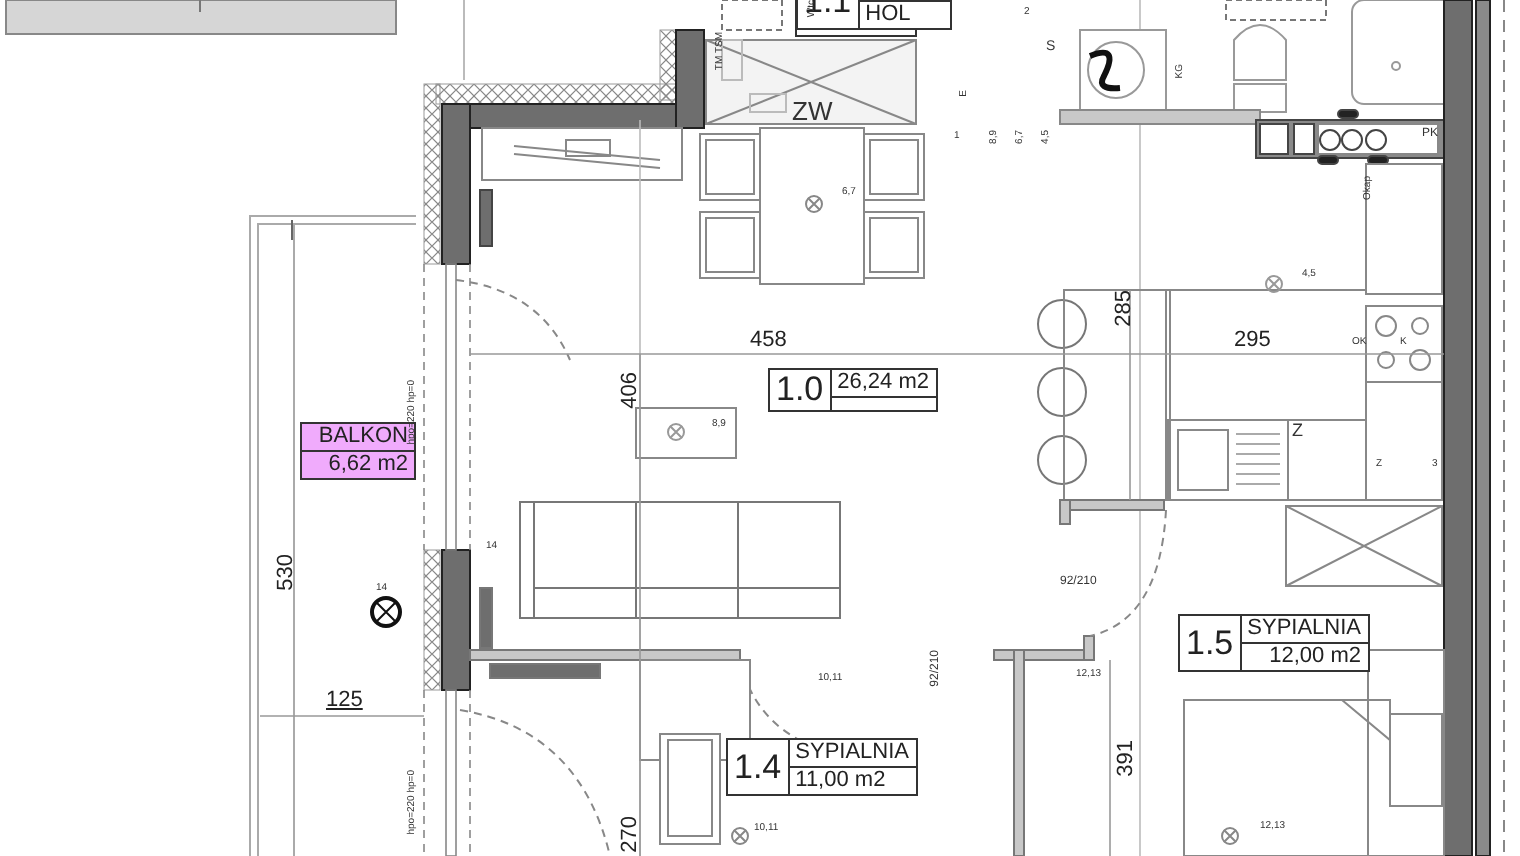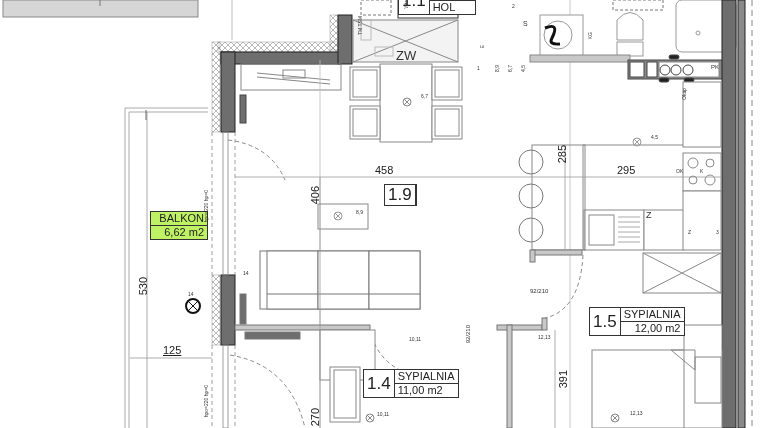--- a/index.html
+++ b/index.html
@@ -8,21 +8,21 @@
   .lbl { position:absolute; font-family:"Liberation Sans", sans-serif; color:#222; white-space:nowrap; }
   .dim { font-size:11px; }
   .small { font-size:6px; color:#333; }
   .tiny { font-size:5px; color:#333; }
   .room-tag { position:absolute; display:flex; border:1px solid #333; background:#fff; }
   .room-tag .num { font-size:17px; padding:0 3px; border-right:1px solid #333; display:flex; align-items:center; color:#222; }
   .room-tag .info { display:flex; flex-direction:column; }
   .room-tag .info span { font-size:11px; line-height:13px; padding:0 3px; color:#222; }
   .room-tag .info span:first-child { border-bottom:1px solid #333; }
   .vert { writing-mode:vertical-rl; transform:rotate(180deg); }
-  .balkon-tag { position:absolute; border:1px solid #333; background:#bef264; }
+  .balkon-tag { position:absolute; border:1px solid #333; background:#f0abfc; }
   .balkon-tag span { display:block; font-size:11px; line-height:13px; padding:0 3px; text-align:right; color:#222; }
   .balkon-tag span:first-child { border-bottom:1px solid #333; }
 </style>
 </head>
 <body>
 
 <svg id="plan" viewBox="0 0 760 428" xmlns="http://www.w3.org/2000/svg">
   <defs>
     <pattern id="insul" width="6" height="6" patternUnits="userSpaceOnUse">
       <path d="M0 3 L3 0 L6 3 L3 6 Z" fill="none" stroke="#888" stroke-width="0.6"></path>
@@ -226,22 +226,23 @@
 
 <div class="room-tag" style="left:398px;top:-14px;">
   <div class="num">1.1</div>
   <div class="info">
     <span>5,21 m2</span>
     <span>HOL</span>
   </div>
 </div>
 
 <div class="room-tag" style="left:384px;top:184px;">
-  <div class="num">1.9</div>
+  <div class="num">1.0</div>
   <div class="info">
+    <span>26,24 m2</span>
   </div>
 </div>
 
 <div class="room-tag" style="left:363px;top:369px;">
   <div class="num">1.4</div>
   <div class="info">
     <span>SYPIALNIA</span>
     <span>11,00 m2</span>
   </div>
 </div>

